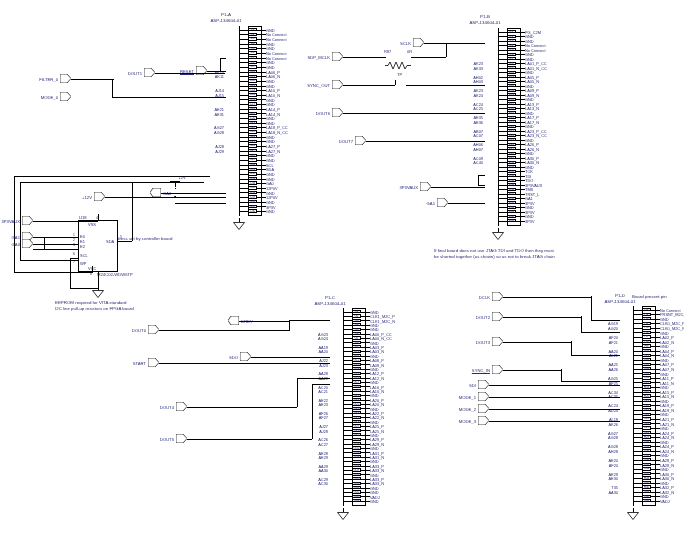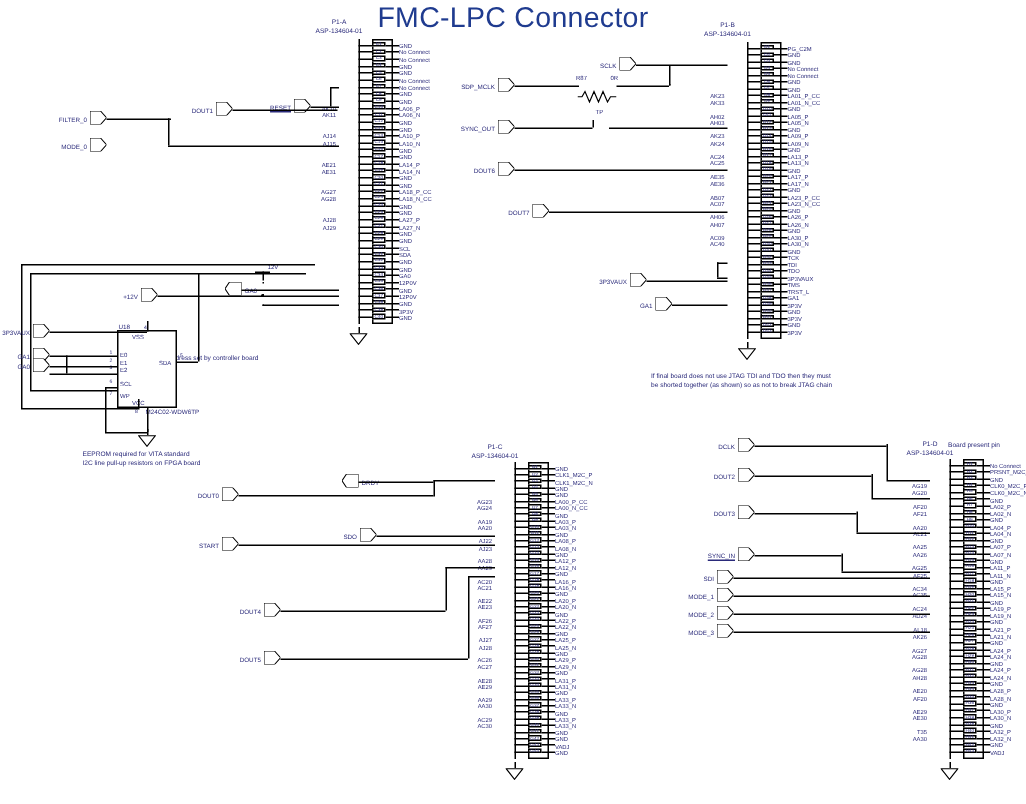--- a/index.html
+++ b/index.html
@@ -75,21 +75,20 @@
   .res .rval{position:absolute;left:22px;top:-7px;font-size:4px;color:#2a2a7a;}
 
   .tp{position:absolute;font-size:4px;color:#2a2a7a;}
   .junction{position:absolute;width:2px;height:2px;background:#000;border-radius:50%;}
 </style>
 </head>
 <body>
 
 <div class="sheet">
 
-  <div class="title">FMC-LPC Connector</div>
 
   <div class="refdes" style="left:196px;top:12px;width:60px;">
     <span>P1-A</span><br>
     <span>ASP-134604-01</span>
   </div>
   <div class="conn" id="conn-p1a" style="left:226px;top:26px;">
       <div class="body" style="width: 14px; height: 190px; left: 22px;"></div>
       <div class="spine" style="left: 13px; top: 0px; height: 190px;"></div>
       <div class="pinrow" style="top: 2px;">
         <div class="pinbox" style="height: 3.45px;"></div>

